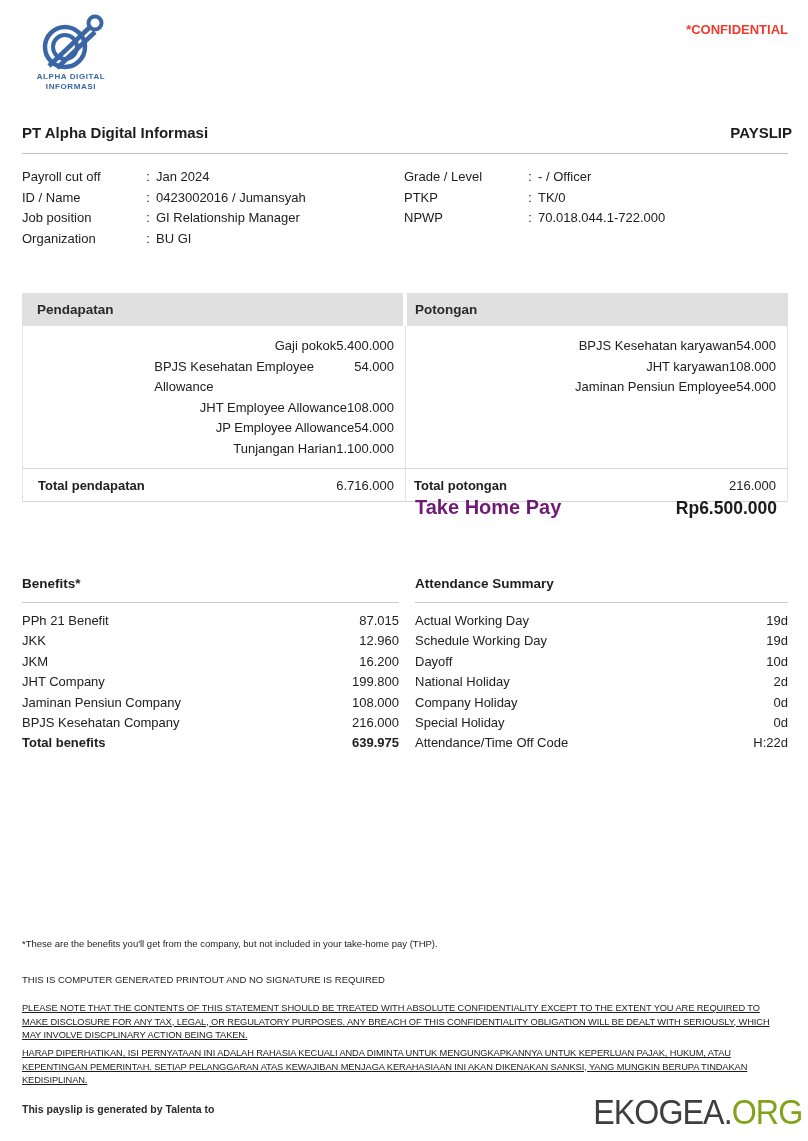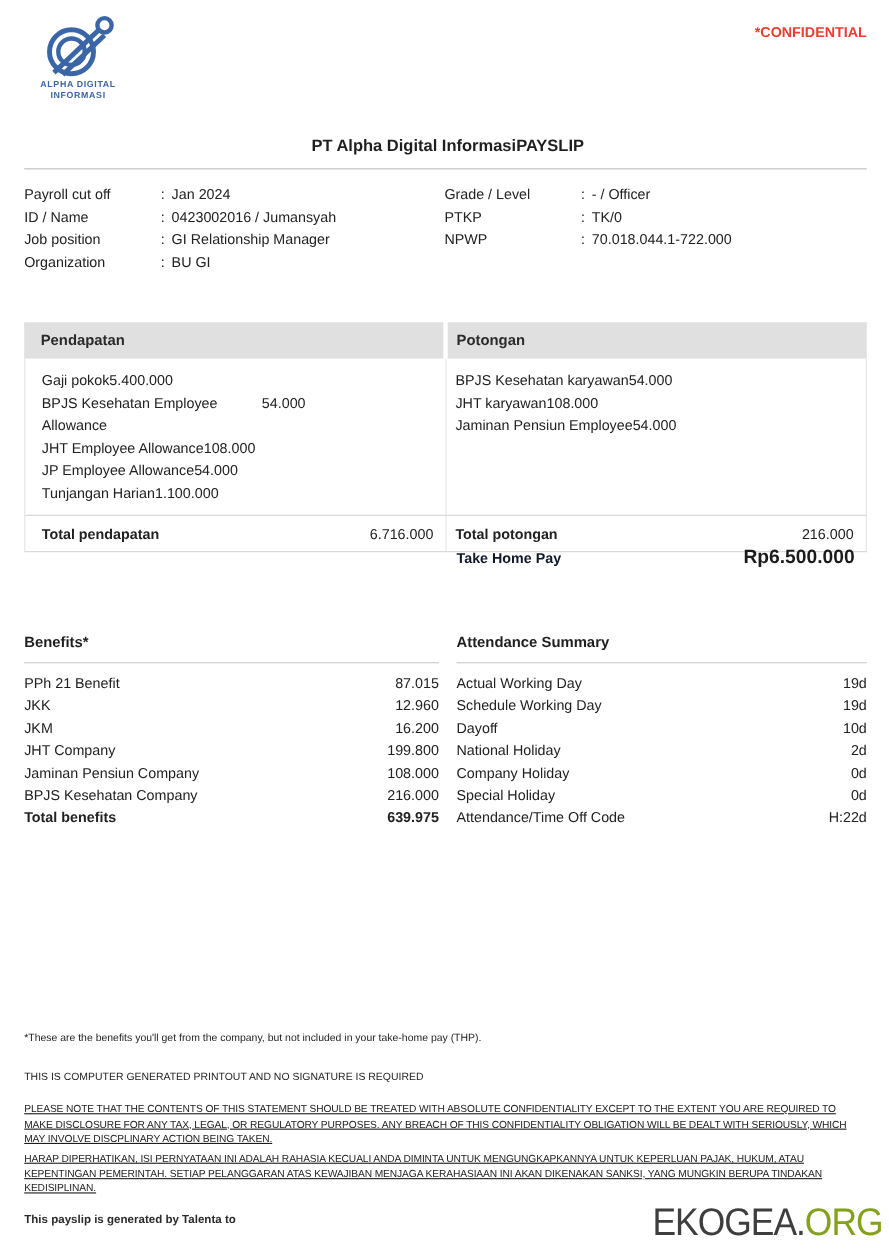--- a/index.html
+++ b/index.html
@@ -6,21 +6,21 @@
   html,body { background:#ffffff; }
   body { font-family:"Liberation Sans", sans-serif; color:#212121; }
   .page { position:relative; width:808px; height:1141px; background:#fff; overflow:hidden; }
 
   
   .logo { position:absolute; left:26px; top:14px; width:90px; text-align:center; }
   .logo svg { display:block; margin:0 auto; }
   .logo-text { color:#3a66a7; font-weight:bold; font-size:8px; letter-spacing:.6px; line-height:10px; }
   .confidential { position:absolute; right:20px; top:22px; color:#ee3b2c; font-weight:bold; font-size:13px; }
 
-  .company-row { position:absolute; left:22px; right:16px; top:124px; display:flex; justify-content:center; align-items:baseline; }
+  .company-row { position:absolute; left:22px; right:16px; top:124px; display:flex; justify-content:space-between; align-items:baseline; }
   .company-name { font-weight:bold; font-size:15px; color:#1e1e1e; }
   .doc-title { font-weight:bold; font-size:15px; color:#1e1e1e; }
 
   .header-rule { position:absolute; left:22px; right:20px; top:153px; border-top:1px solid #bdbdbd; }
 
   
   .info-block { position:absolute; top:167px; font-size:13px; }
   .info-left { left:22px; width:380px; }
   .info-right { left:404px; width:384px; }
   .info-row { display:grid; grid-template-columns:118px 16px auto; line-height:20.5px; }
@@ -29,32 +29,32 @@
   
   .paytable { position:absolute; left:22px; top:277px; width:766px; font-size:13px;margin-top:16px; }
   .pt-head { display:flex; gap:4px; }
   .pt-head-cell { background:#e0e0e0; height:33px; display:flex; align-items:center; font-weight:bold; font-size:13.5px; color:#2a2a2a; }
   .pt-head-cell.left { width:381px; padding-left:15px; }
   .pt-head-cell.right { flex:1; padding-left:8px; }
   .pt-body { display:flex; height:142px; border-left:1px solid #e4e4e4; border-right:1px solid #e4e4e4; }
   .pt-col { padding-top:10px; }
   .pt-col.left { width:383px; border-right:1px solid #e4e4e4; padding-left:15px; padding-right:11px; }
   .pt-col.right { flex:1; padding-left:8px; padding-right:11px; }
-  .pt-row { display:flex; justify-content:flex-start; align-items:flex-start; line-height:20.5px; }
+  .pt-row { display:flex; justify-content:flex-end; align-items:flex-start; line-height:20.5px; }
   .pt-row .lbl { max-width:200px; }
   .pt-total { display:flex; border-top:1px solid #d6d6d6; border-bottom:1px solid #d6d6d6;
               border-left:1px solid #e4e4e4; border-right:1px solid #e4e4e4; height:34px; }
   .pt-total .cell { display:flex; justify-content:space-between; align-items:center;gap:12px; }
   .pt-total .cell.left { width:383px; border-right:1px solid #e4e4e4; padding-left:15px; padding-right:11px; }
   .pt-total .cell.right { flex:1; padding-left:8px; padding-right:11px; }
   .pt-total .lbl { font-weight:bold; }
 
   
   .thp { position:absolute; left:415px; top:496px; width:362px; display:flex; justify-content:space-between; align-items:baseline; }
-  .thp .lbl { font-weight:bold; font-size:13px; color:#0f172a; }
+  .thp .lbl { font-weight:bold; font-size:20px; color:#701a75; }
   .thp .val { font-weight:bold; font-size:17.5px; color:#1b1b1b; }
 
   
   .section { position:absolute; top:576px; font-size:13px; }
   .sec-left { left:22px; width:377px; }
   .sec-right { left:415px; width:373px; }
   .sec-title { font-weight:bold; font-size:13.5px; color:#1e1e1e; }
   .sec-rule { border-top:1px solid #c9c9c9; margin-top:11px; margin-bottom:8px; }
   .sec-row { display:flex; justify-content:space-between; line-height:20.4px; }
   .sec-row.bold { font-weight:bold; }

